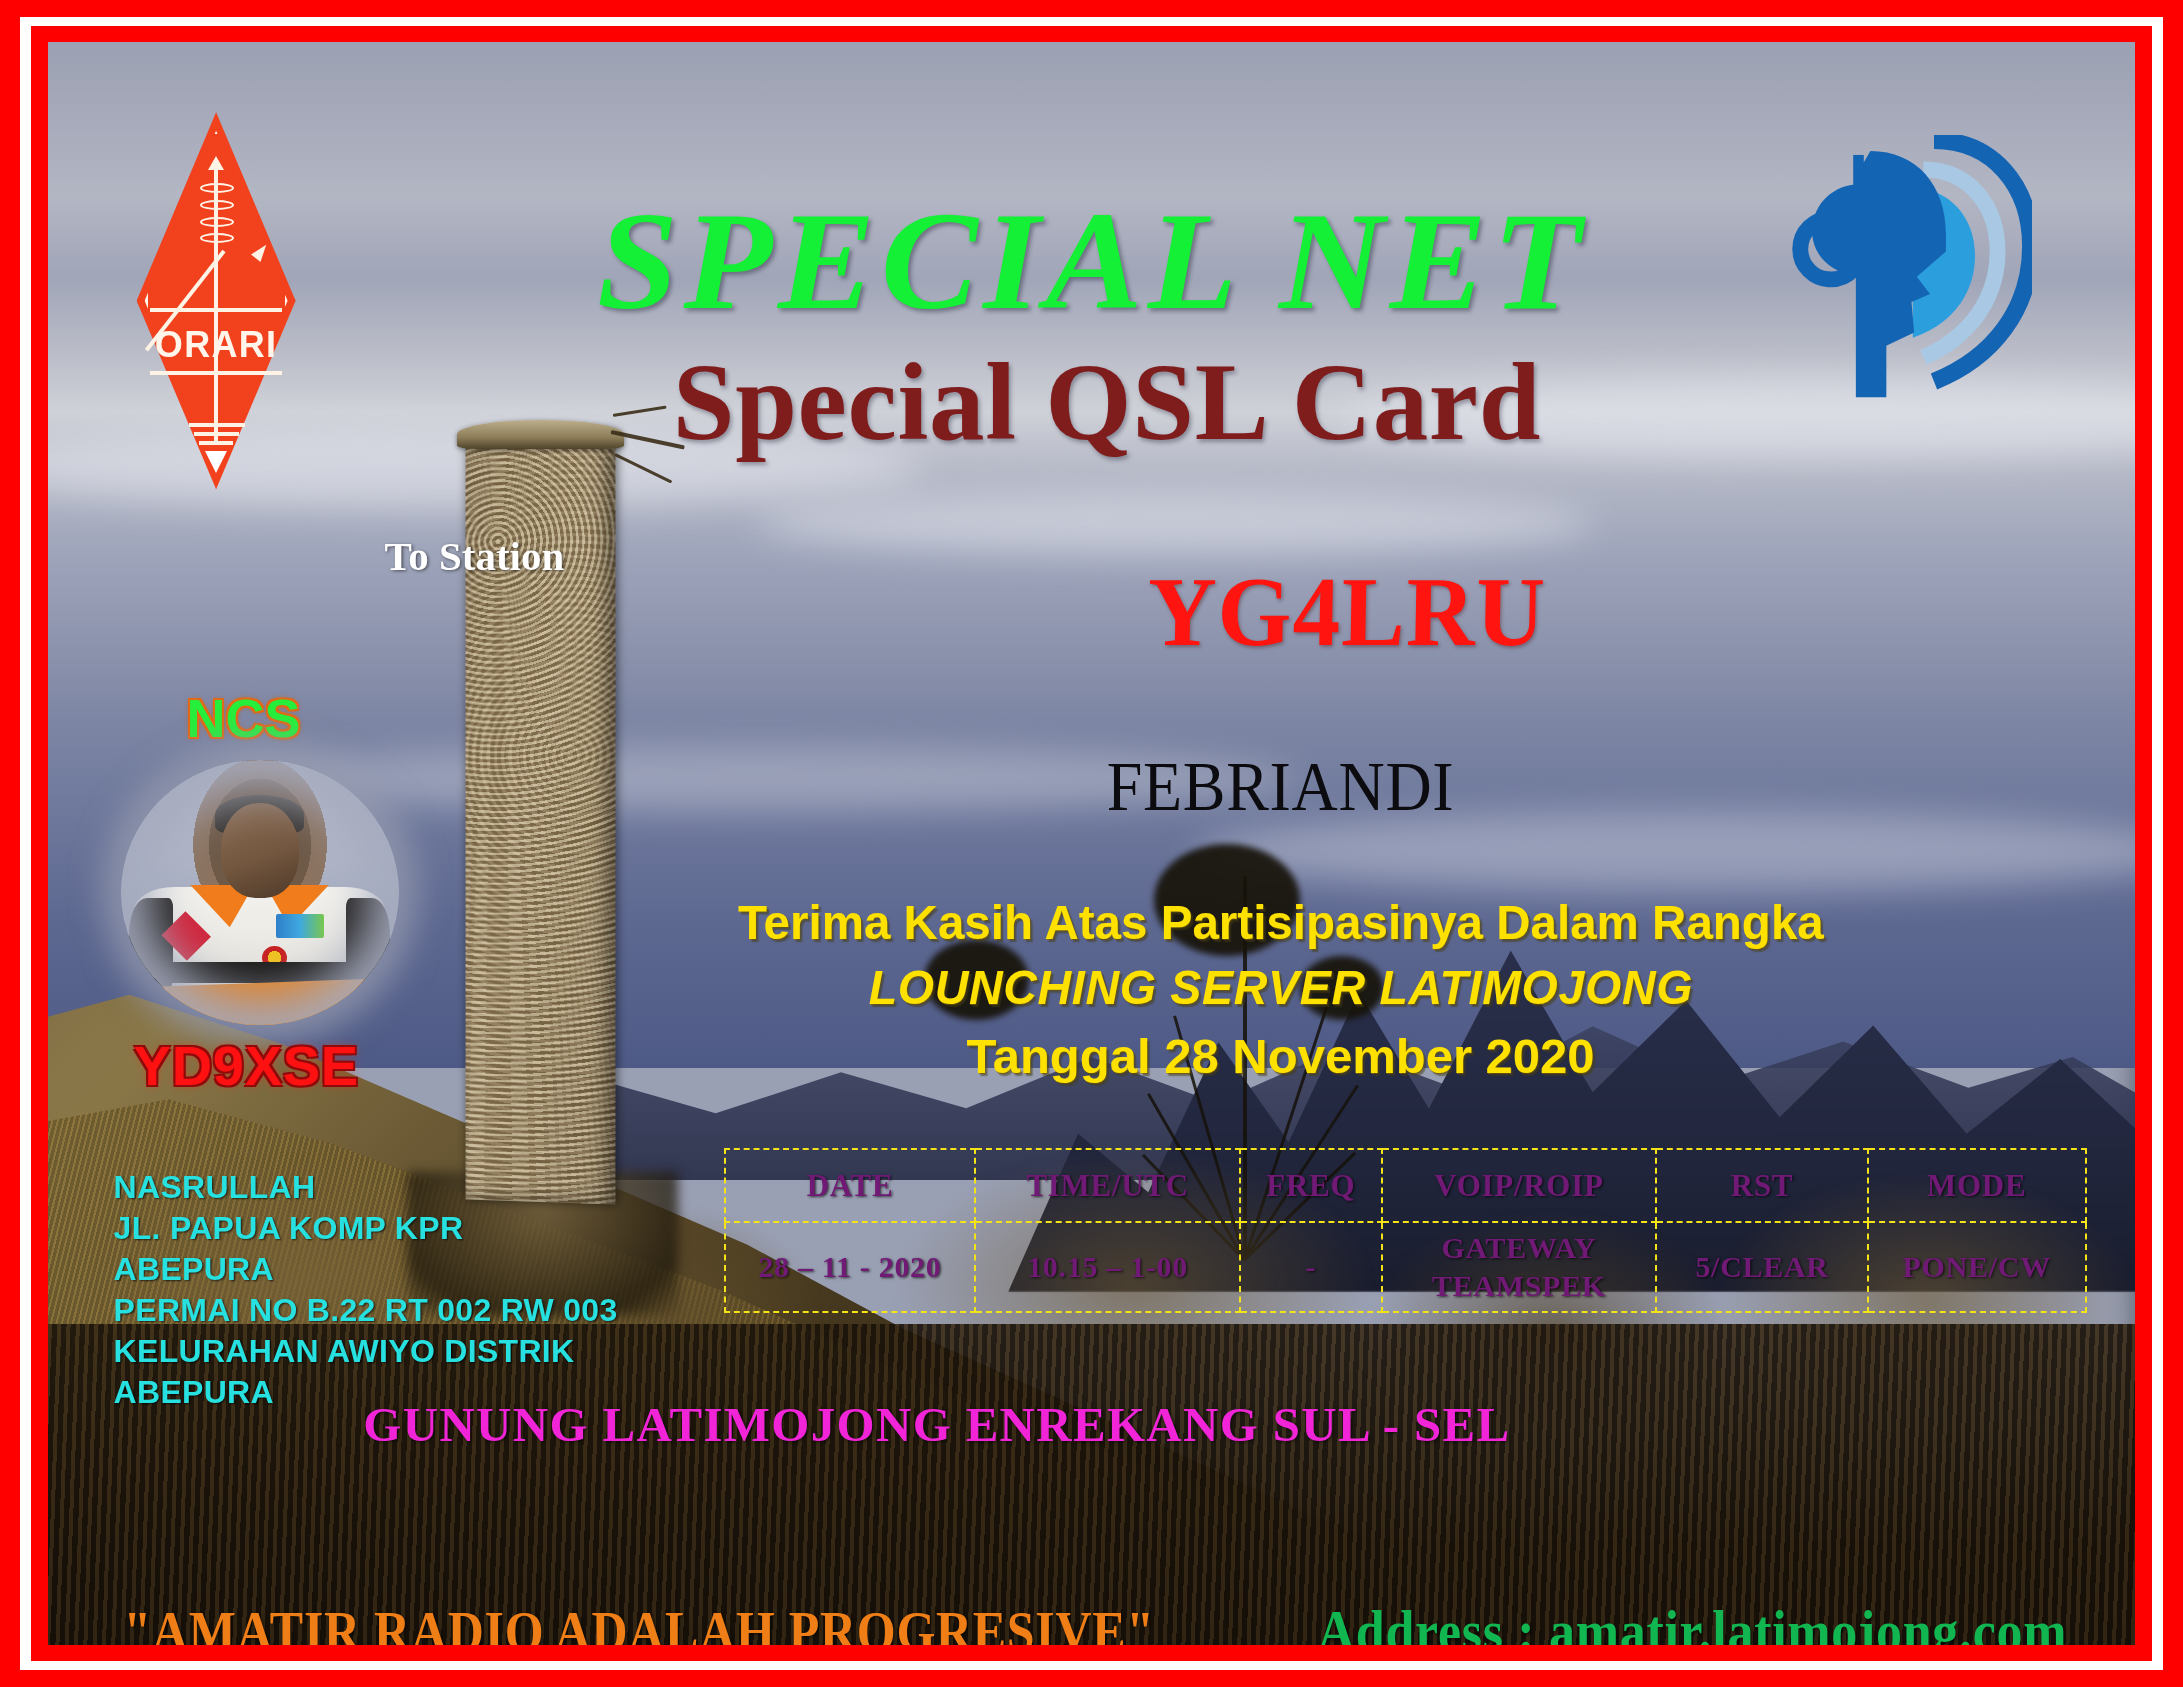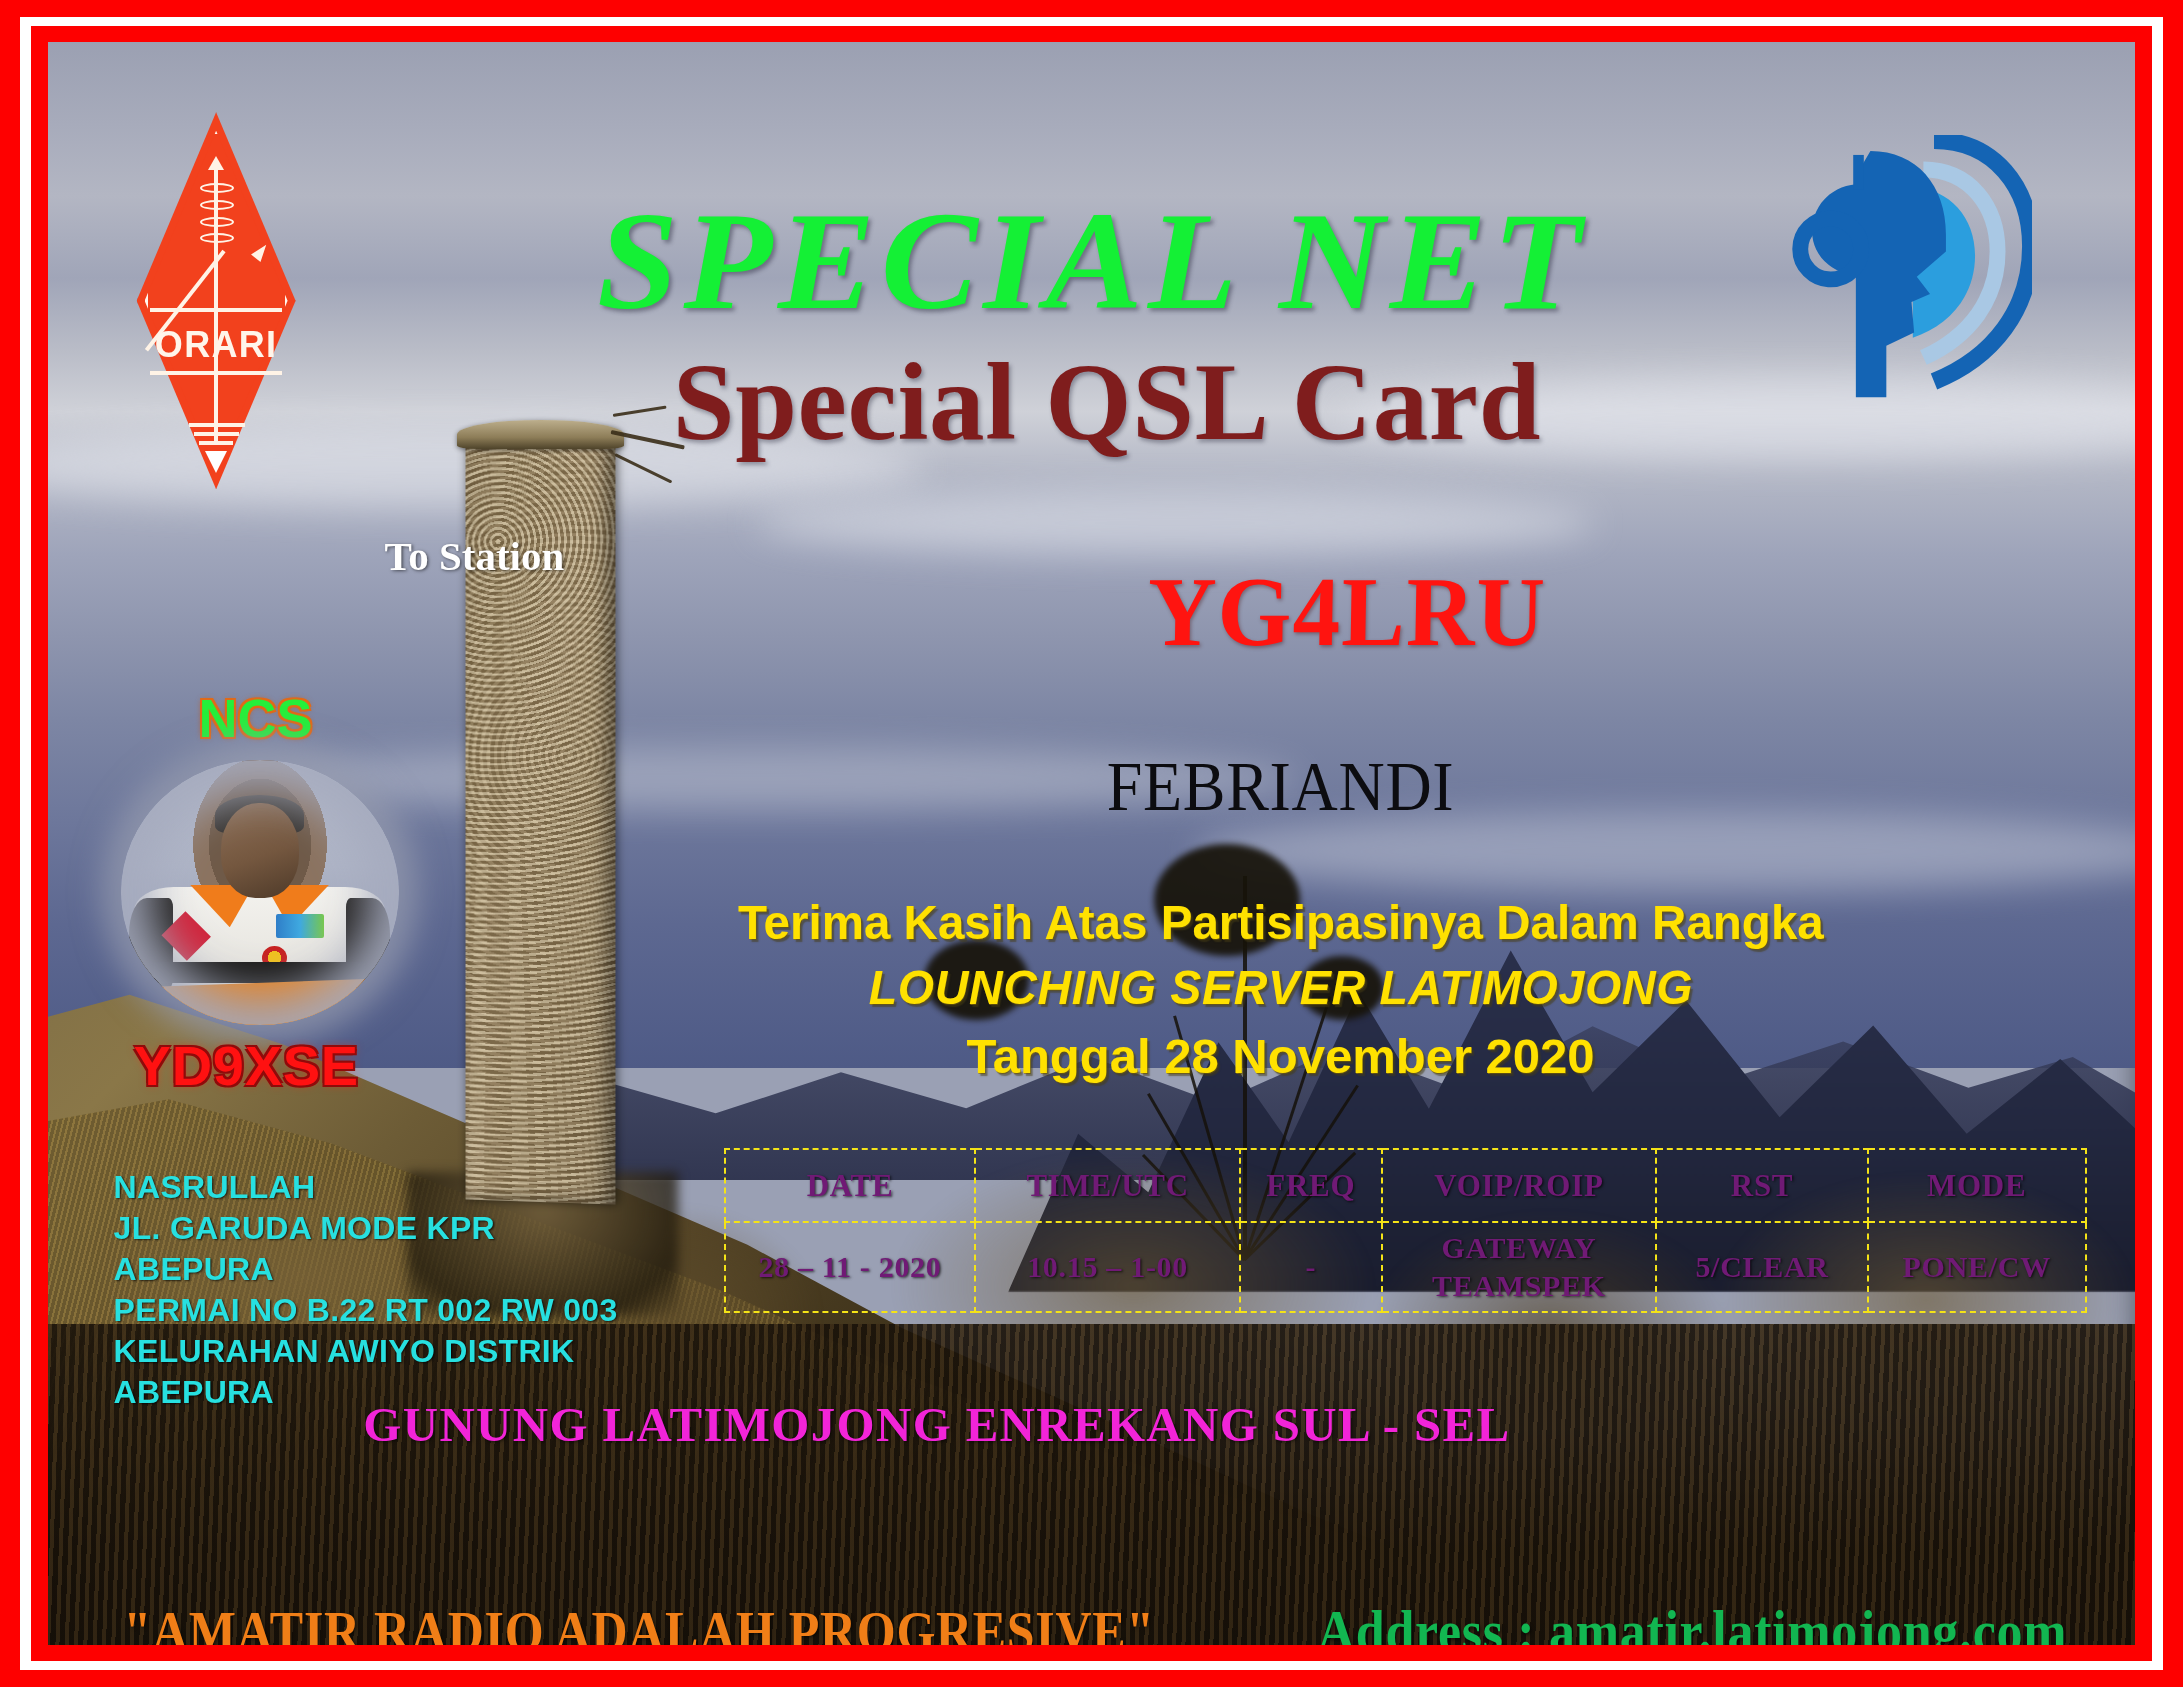--- a/index.html
+++ b/index.html
@@ -211,21 +211,20 @@
   #thanks2 { left:0; top:918px; width:100%; font-size:48px; font-style:italic;
              transform:translateX(189px) scaleX(.97); letter-spacing:0.7px; }
   #thanks3 { left:0; top:986px; width:100%; font-size:49px; transform:translateX(189px); }
 
   
   #ncs {
     left:139px; top:645px; color:#25ef3a; font-size:54px; font-weight:700;
     font-family:"Liberation Sans", sans-serif;
     text-shadow: -2px -2px 0 #e06a18, 2px -2px 0 #e06a18, -2px 2px 0 #e06a18, 2px 2px 0 #e06a18,
                  0 0 6.6px rgba(200,80,10,.8);
-    margin-left: 12px;
   }
   #portrait {
     left:73px; top:718px; width:278px; height:265px; border-radius:50%;
     overflow:hidden;
     box-shadow:0 0 30px 20px rgba(150,155,175,.72);
     background: radial-gradient(ellipse at 50% 32%, #6f5a48 0 26%, #8b7360 26% 34%, transparent 34%),
                 linear-gradient(180deg,#b5bac9 0%, #aeb4c6 40%, #8e95ad 100%);
   }
   #portrait .head {
     position:absolute; left:36%; top:16%; width:28%; height:36%;
@@ -453,21 +452,21 @@
             <div class="medal"></div>
             <div class="idcard"></div>
             <div class="belt"></div>
             <div class="sash"></div>
             <div class="vignette"></div>
           </div>
           <div id="yd9xse" class="abs">YD9XSE</div>
 
           <div id="address" class="abs">
             <div>NASRULLAH</div>
-            <div>JL. GARUDA MODE KPR</div>
+            <div>JL. PAPUA KOMP KPR</div>
             <div>ABEPURA</div>
             <div>PERMAI NO B.22 RT 002 RW 003</div>
             <div>KELURAHAN AWIYO DISTRIK</div>
             <div>ABEPURA</div>
           </div>
 
           <table id="qso-table" class="abs">
             <thead>
               <tr>
                 <th class="c0">DATE</th>

